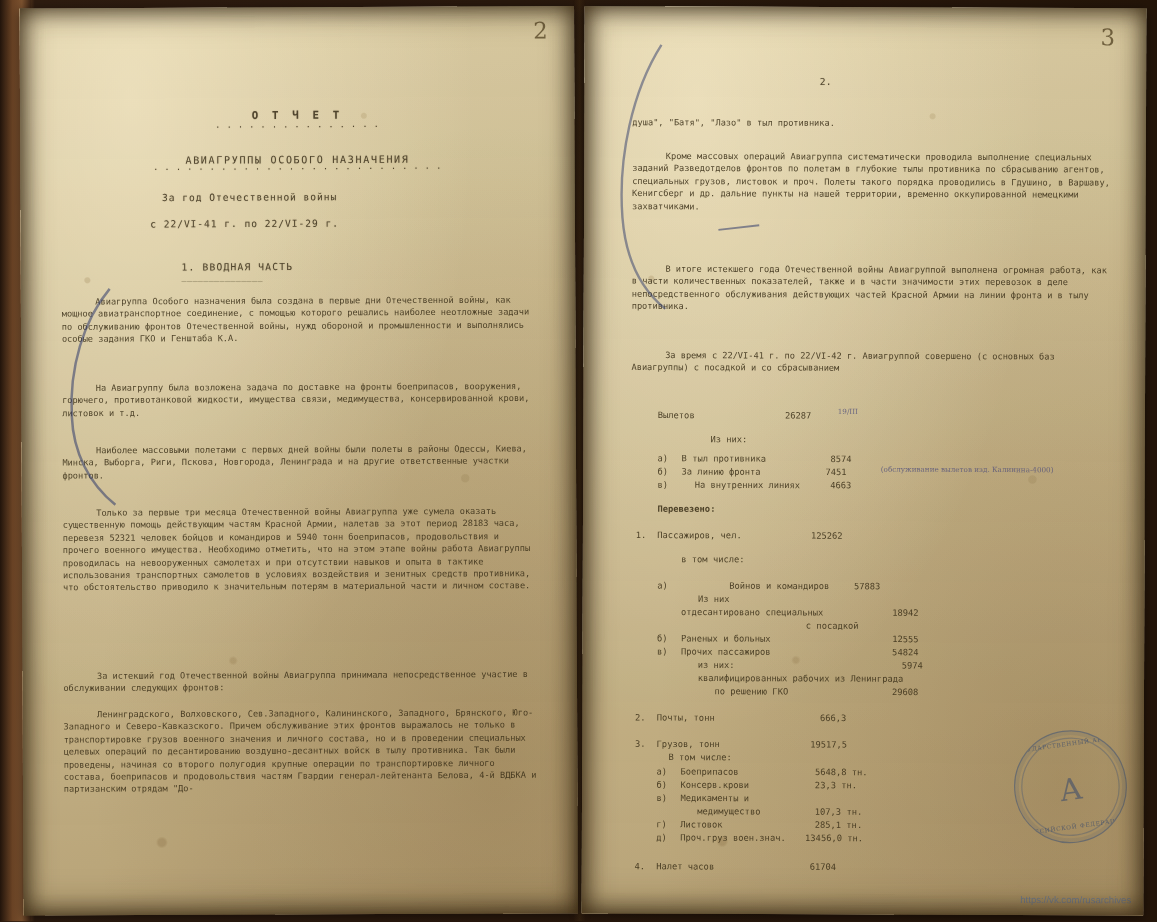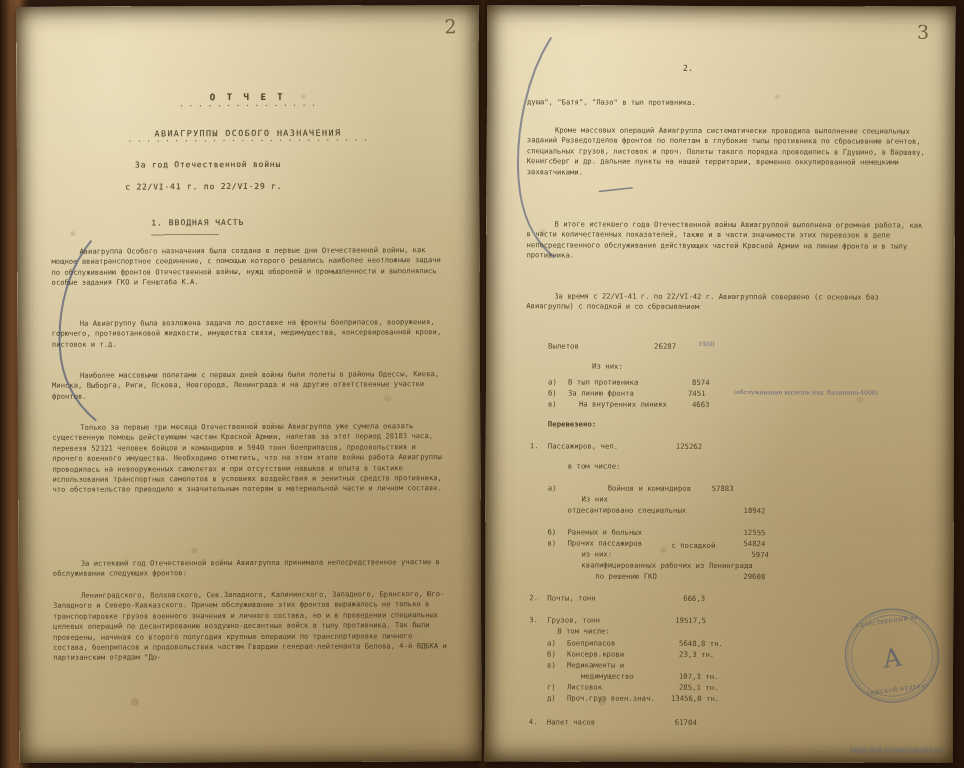--- a/index.html
+++ b/index.html
@@ -263,21 +263,21 @@
 
     <div class="num-row" style="left:62px; top:478px;">а)</div>
     <div class="num-row" style="left:82px; top:478px;padding-left:40px;">Войнов и командиров</div>
     <div class="num-row" style="left:226px; top:478px;">57883</div>
 
     <div class="num-row" style="left:96px; top:489px;">Из них</div>
 
     <div class="num-row" style="left:82px; top:500px;">отдесантировано специальных</div>
     <div class="num-row" style="left:258px; top:500px;">18942</div>
 
-    <div class="num-row" style="left:186px; top:511px;margin-top:24px;">с посадкой</div>
+    <div class="num-row" style="left:186px; top:511px;">с посадкой</div>
     <div class="num-row" style="left:266px; top:511px;margin-top:33px;">5974</div>
 
     <div class="num-row" style="left:62px; top:522px;">б)</div>
     <div class="num-row" style="left:82px; top:522px;">Раненых и больных</div>
     <div class="num-row" style="left:258px; top:522px;">12555</div>
 
     <div class="num-row" style="left:62px; top:533px;">в)</div>
     <div class="num-row" style="left:82px; top:533px;">Прочих пассажиров</div>
     <div class="num-row" style="left:258px; top:533px;">54824</div>
 

